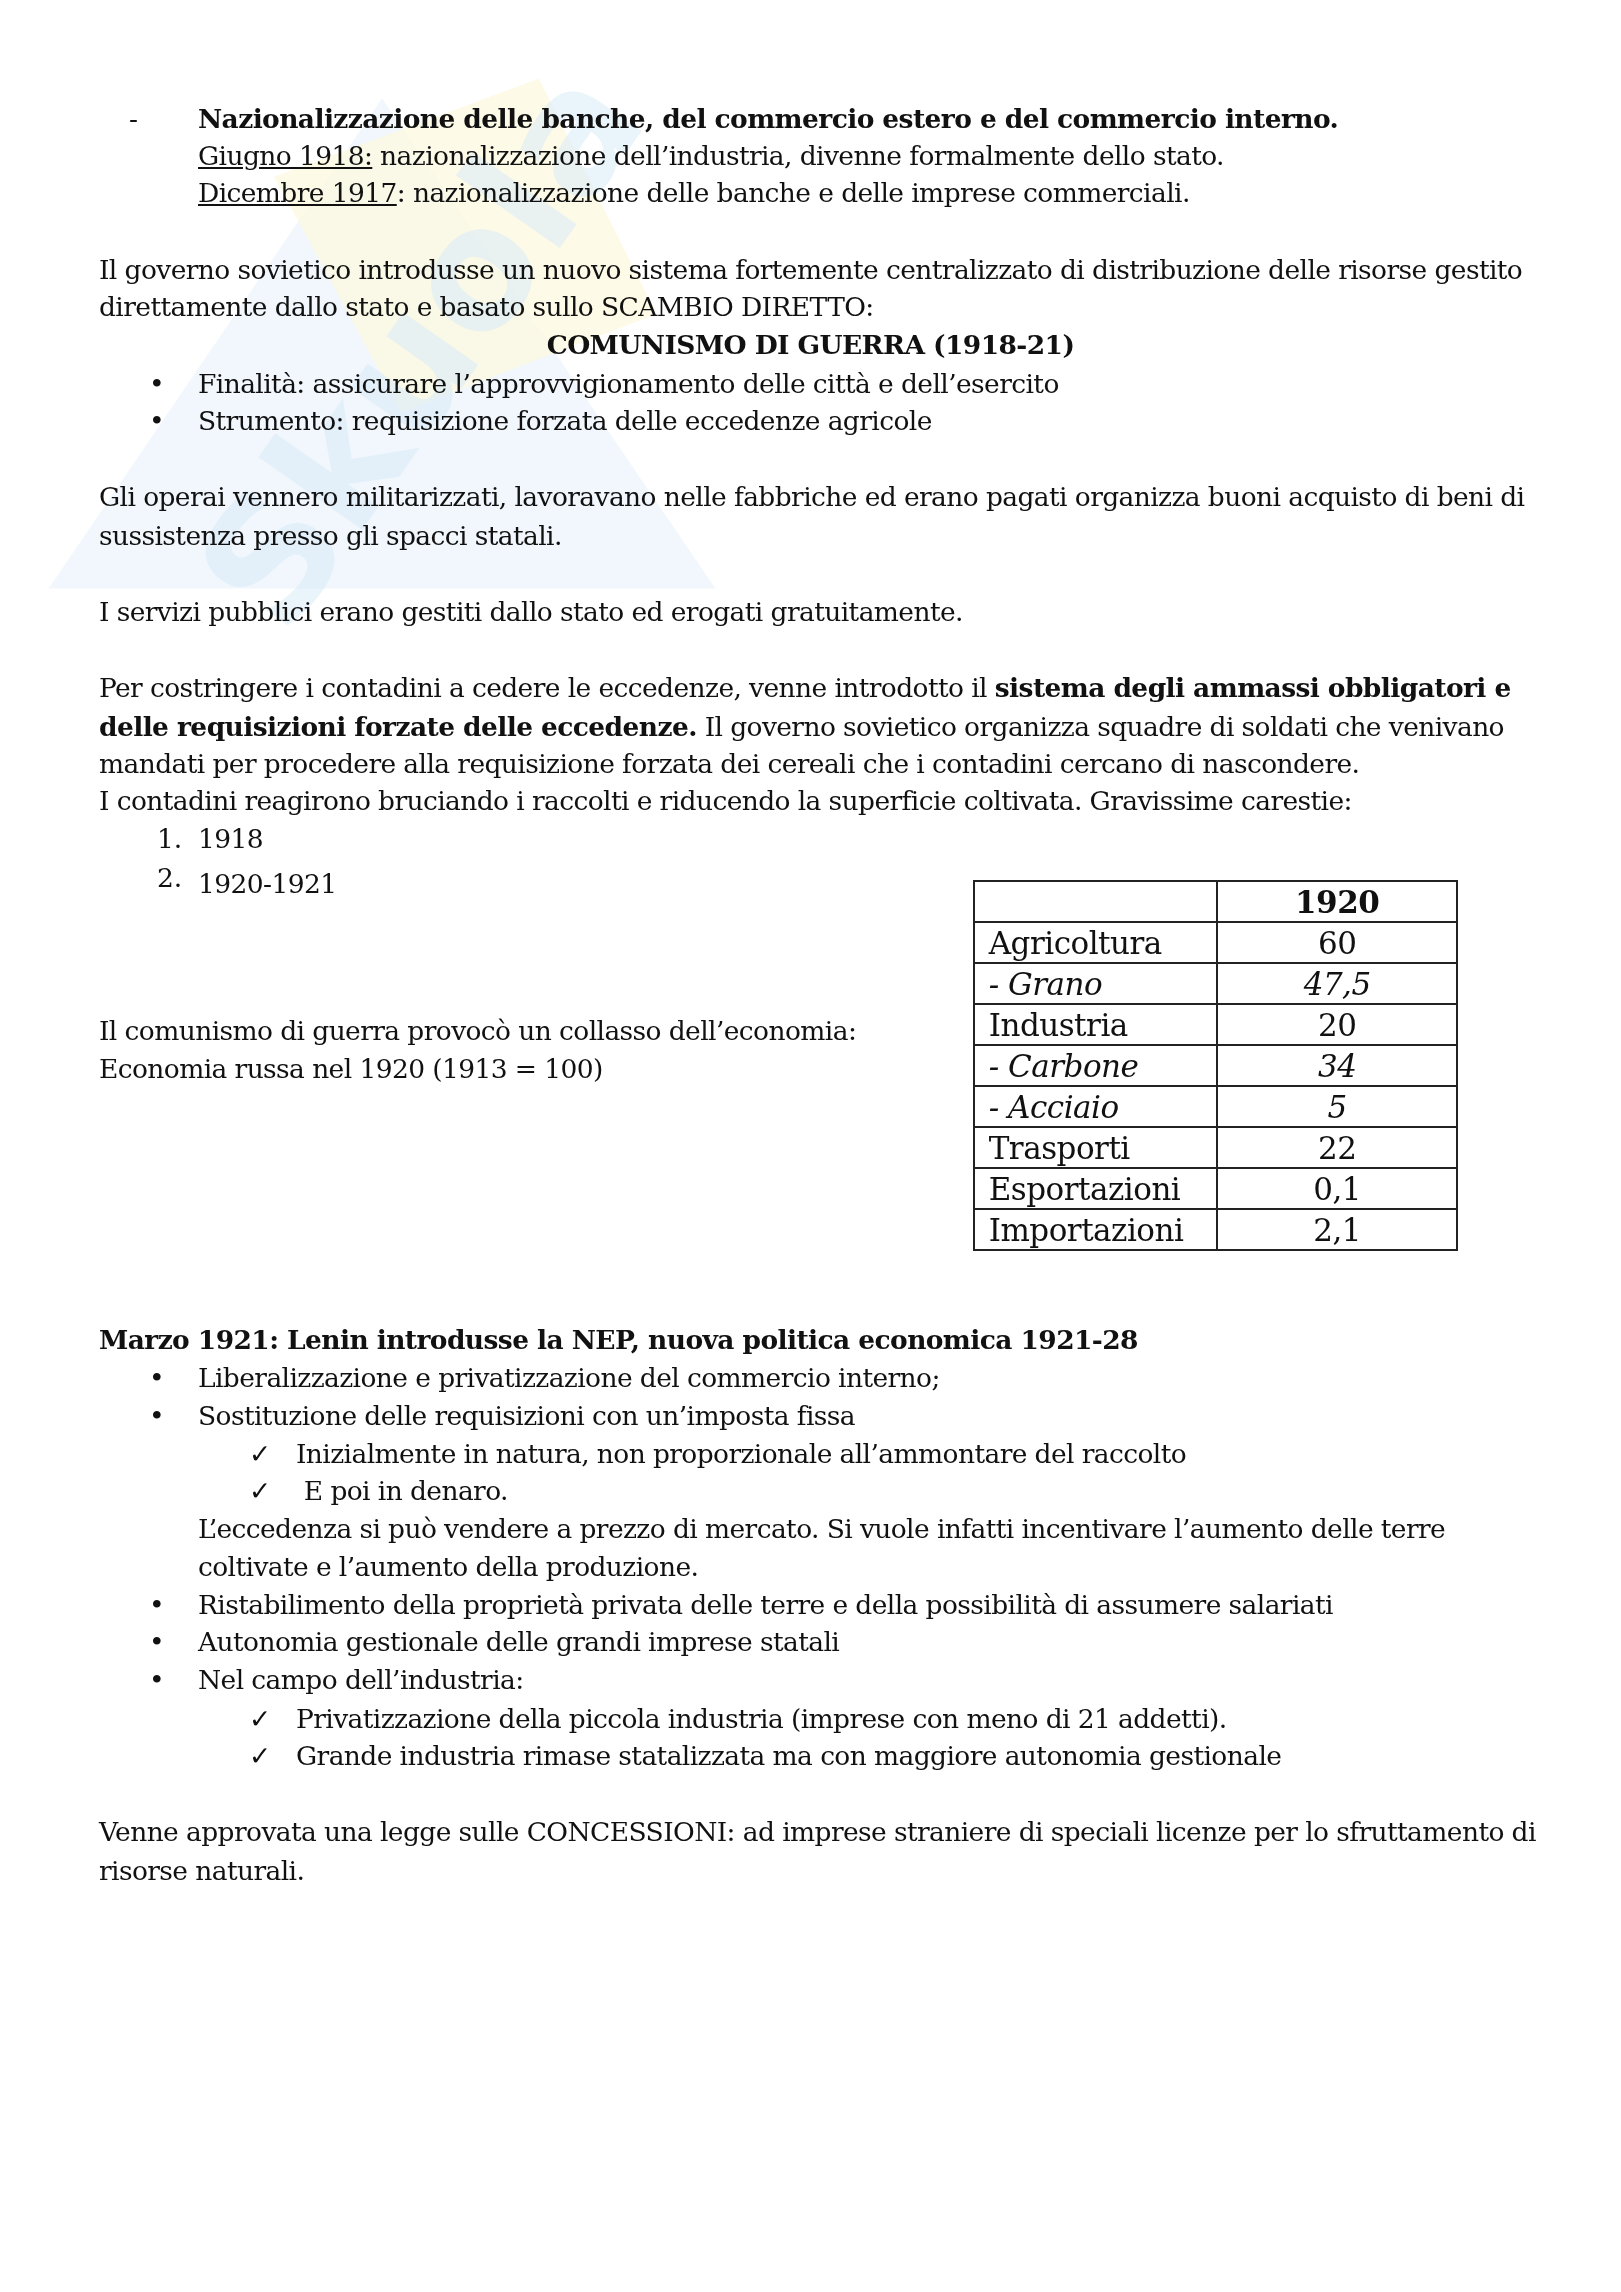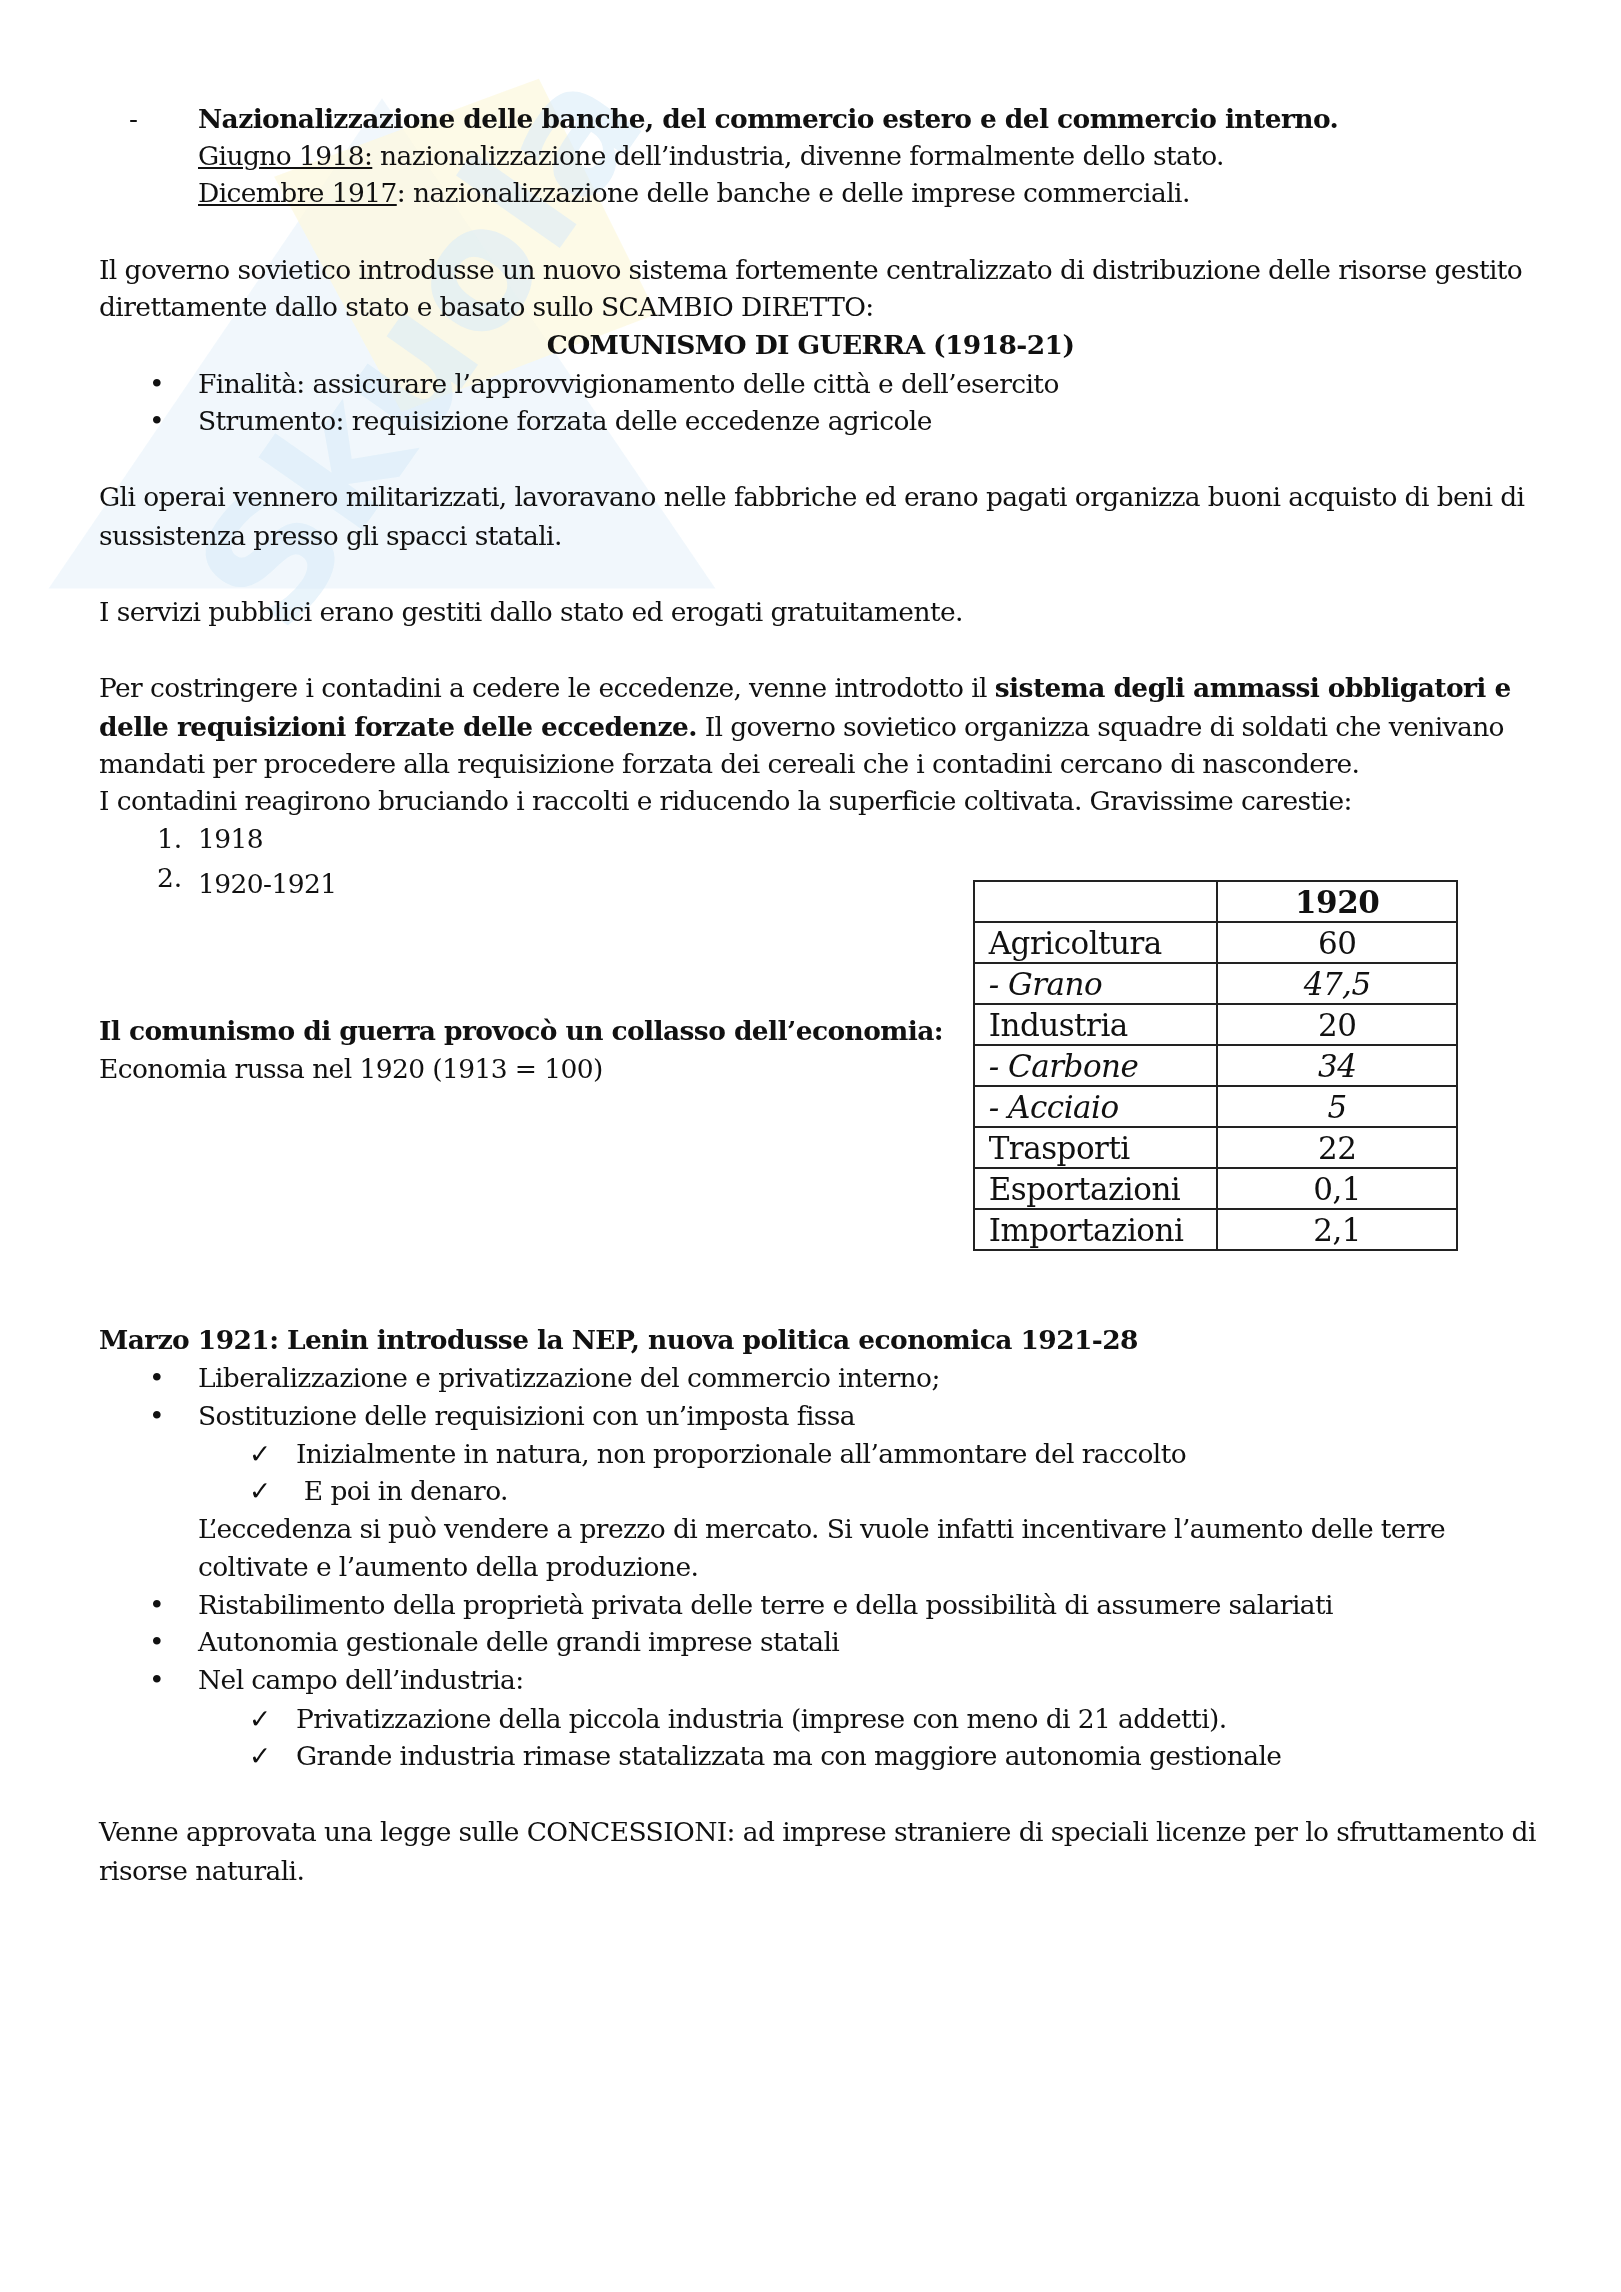--- a/index.html
+++ b/index.html
@@ -57,21 +57,21 @@
   <div class="txt" style="left:99px; top:708px;">
     <span class="bold">delle requisizioni forzate delle eccedenze.</span><span> Il governo sovietico organizza squadre di soldati che venivano</span>
   </div>
   <div class="txt" style="left:99px; top:745px;">mandati per procedere alla requisizione forzata dei cereali che i contadini cercano di nascondere.</div>
   <div class="txt" style="left:99px; top:782px;">I contadini reagirono bruciando i raccolti e riducendo la superficie coltivata. Gravissime carestie:</div>
   <span class="bullet" style="left:157px; top:820px;">1.</span>
   <div class="txt" style="left:198px; top:820px;">1918</div>
   <span class="bullet" style="left:157px; top:859px;">2.</span>
   <div class="txt" style="left:198px; top:859px;margin-top:6px;">1920-1921</div>
 
-  <div class="txt" style="left:99px; top:1012px;font-weight:bold;">Il comunismo di guerra provocò un collasso dell’economia:</div>
+  <div class="txt" style="left:99px; top:1012px;">Il comunismo di guerra provocò un collasso dell’economia:</div>
   <div class="txt" style="left:99px; top:1050px;">Economia russa nel 1920 (1913 = 100)</div>
 
   <table class="econ">
     <tbody>
         <tr>
       <td class="lbl"></td>
       <td class="val bold">1920</td>
     </tr>
     <tr>
       <td class="lbl">Agricoltura</td>

